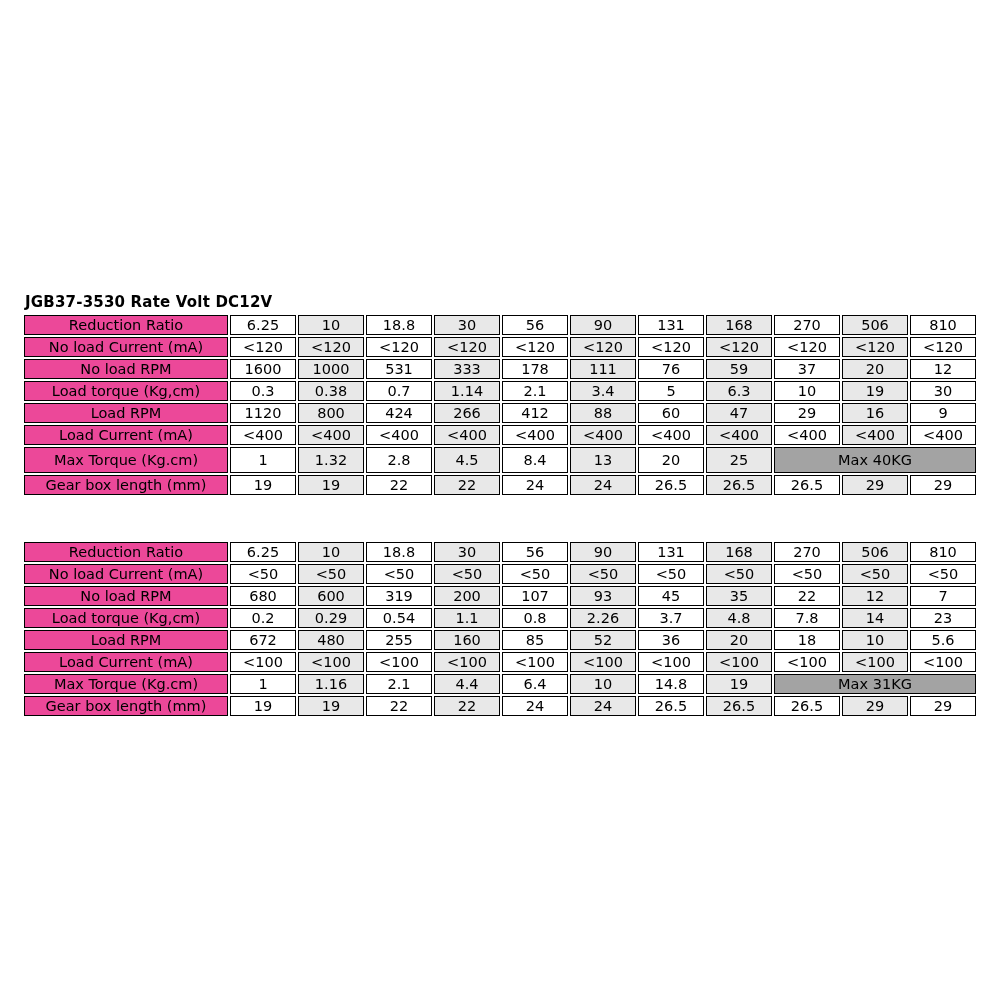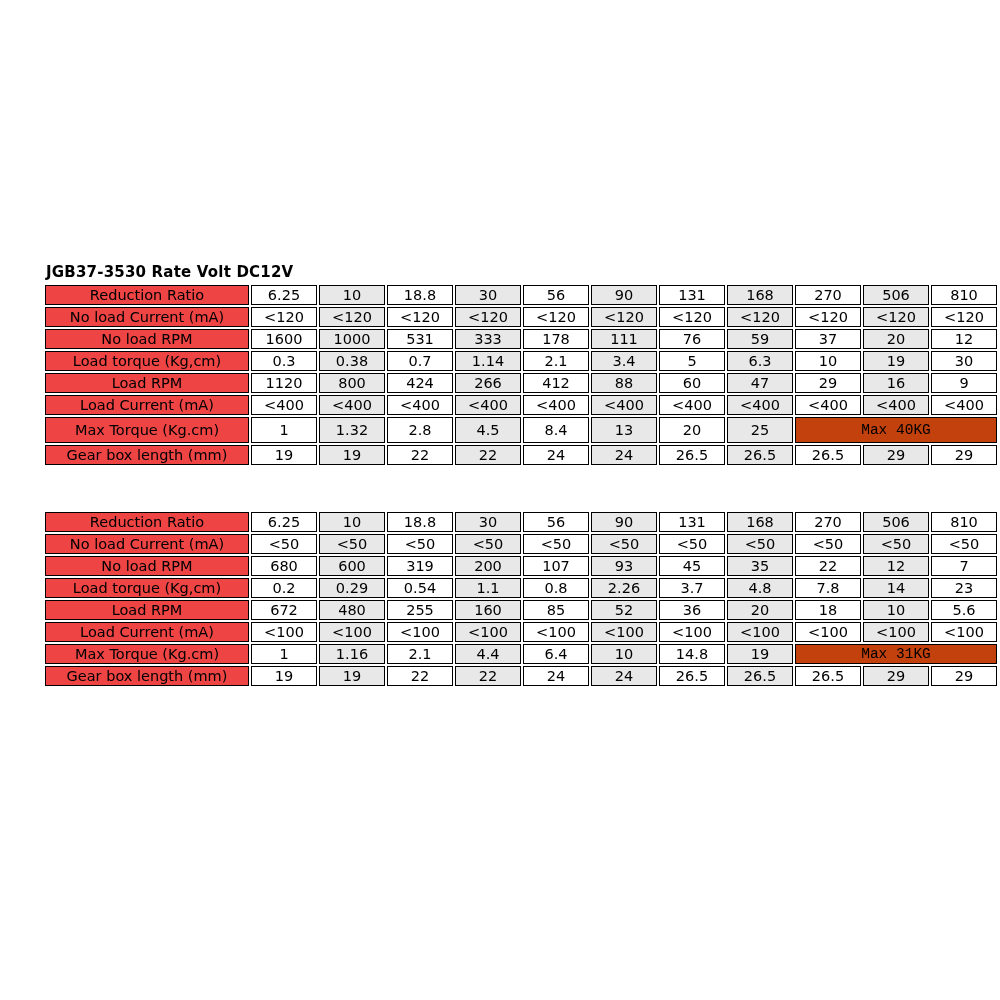--- a/index.html
+++ b/index.html
@@ -6,24 +6,23 @@
     margin: 0;
     padding: 0;
     background: #ffffff;
     width: 1000px;
     height: 1000px;
     font-family: "DejaVu Sans", "Liberation Sans", sans-serif;
     overflow: hidden;
   }
   .page {
     position: absolute;
-    top: 264px;
+    top: 294px;
     left: 22px;
     width: 958px;
-    margin-left: 21px;
   }
   .table-section { margin: 0; }
   .table-section + .table-section { margin-top: 43px; }
   h2.table-title {
     margin: 0 0 2px 3px;
     font-size: 15px;
     line-height: 17px;
     font-weight: 700;
     color: #000000;
     letter-spacing: 0.2px;
@@ -43,25 +42,25 @@
     line-height: 1;
     font-weight: 400;
     color: #000000;
     text-align: center;
     vertical-align: middle;
     white-space: nowrap;
     background: #ffffff;
   }
   table.spec-table th.label-cell {
     width: 204px;
-    background: #ef4444;
+    background: #ec4899;
   }
   table.spec-table td.value-cell { width: 66px; }
   table.spec-table td.value-cell.stripe { background: #e8e8e8; }
-  table.spec-table td.merged-cell { background: #c2410c; font-family: Liberation Mono, monospace; }
+  table.spec-table td.merged-cell { background: #a3a3a3; }
   table.spec-table tr.tall-row th,
   table.spec-table tr.tall-row td { height: 26px; }
 </style>
 </head>
 <body>
 
 <div class="page">
 
   <section class="table-section">
     <h2 class="table-title">JGB37-3530 Rate Volt DC12V</h2>

